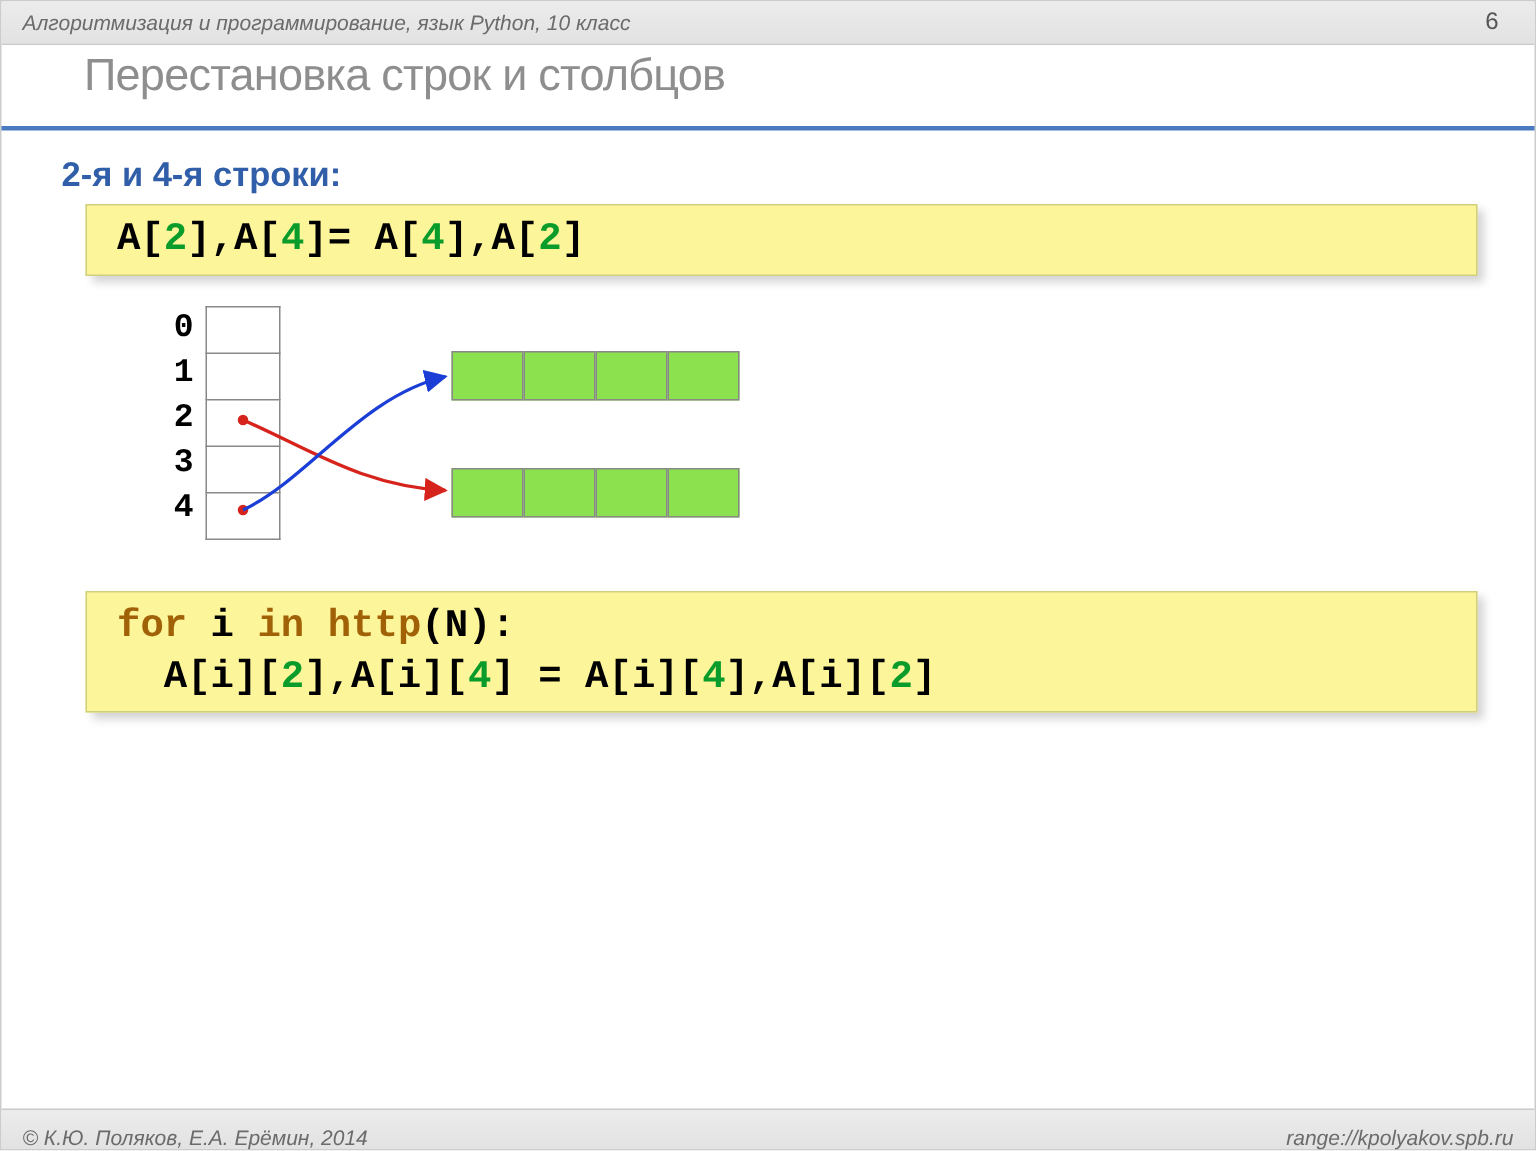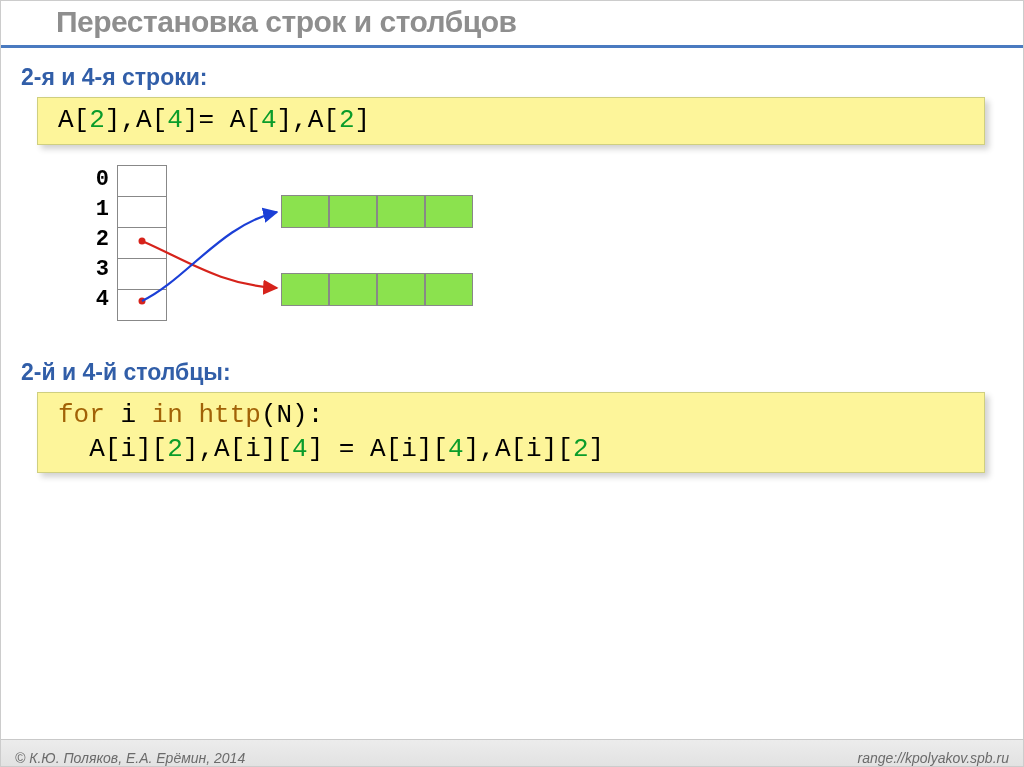--- a/index.html
+++ b/index.html
@@ -35,54 +35,54 @@
   }
   .topbar .page {
     font-style: normal;
     color: #555;
     font-size: 16px;
     padding-right: 10px;
   }
 
   
   .title {
-    padding: 4px 30px 6px 55px;
+    padding: 4px 30px 16px 55px;
     font-size: 30px;
-    font-weight: bold;
+    font-weight: normal;
     letter-spacing: -0.5px;
     color: #8e8e8e;
     font-family: Arial, sans-serif;
   }
   .title-rule {
     height: 3px;
     background: #4a7ac0;
     margin: 0;
   }
 
   
   .content {
-    padding: 12px 34px 0 20px;
+    padding: 12px 34px 0 40px;
   }
 
   .subhead {
     color: #315ea8;
     font-weight: bold;
     font-size: 23px;
     margin: 4px 0 6px 0;
   }
 
   
   .codeblock {
     background: #fdf59a;
     border: 1px solid #cfcf80;
     box-shadow: 4px 4px 6px rgba(0,0,0,0.18);
     padding: 6px 20px 6px 20px;
     font-family: "Courier New", monospace;
     font-size: 26px;
-    font-weight: normal;
+    font-weight: bold;
     line-height: 1.3;
     color: #000;
     white-space: pre;
     margin-left: 16px;
     margin-right: 4px;
     margin-bottom: 20px;
   }
   .codeblock .kw { color: #a16207; }
   .codeblock .num { color: #0a9c2a; }
 
@@ -144,20 +144,24 @@
     font-size: 14px;
   }
 
   svg { position: absolute; left:0; top:0; pointer-events:none; }
 </style>
 </head>
 <body>
 
 <div class="slide">
 
+  <div class="topbar">
+    <span>Алгоритмизация и программирование, язык Python, 10 класс</span>
+    <span class="page">6</span>
+  </div>
 
   <div class="title">Перестановка строк и столбцов</div>
   <div class="title-rule"></div>
 
   <div class="content">
 
     <div class="subhead">2-я и 4-я строки:</div>
 
     <div class="codeblock"><span>A[</span><span class="num">2</span><span>],A[</span><span class="num">4</span><span>]= A[</span><span class="num">4</span><span>],A[</span><span class="num">2</span><span>]</span></div>
 
@@ -216,21 +220,20 @@
 
         <circle cx="51" cy="76" r="3.5" fill="#d6231b"></circle>
         <circle cx="51" cy="136" r="3.5" fill="#d6231b"></circle>
 
         <path d="M51,76 C 95,95 130,120 186,123" fill="none" stroke="#d6231b" stroke-width="2.2" marker-end="url(#arr-red)"></path>
 
         <path d="M51,136 C 95,115 130,60 186,47" fill="none" stroke="#1b3fd6" stroke-width="2.2" marker-end="url(#arr-blue)"></path>
       </svg>
     </div>
 
-    <div class="subhead" style="margin-top:24px;">2-й и 4-й столбцы:</div>
 
     <div class="codeblock"><span class="kw">for</span><span> i </span><span class="kw">in</span><span> </span><span class="kw">http</span><span>(N):</span>
 <span>  A[i][</span><span class="num">2</span><span>],A[i][</span><span class="num">4</span><span>] = A[i][</span><span class="num">4</span><span>],A[i][</span><span class="num">2</span><span>]</span></div>
 
   </div>
 
   <div class="footer">
     <span>© К.Ю. Поляков, Е.А. Ерёмин, 2014</span>
     <span>range://kpolyakov.spb.ru</span>
   </div>

